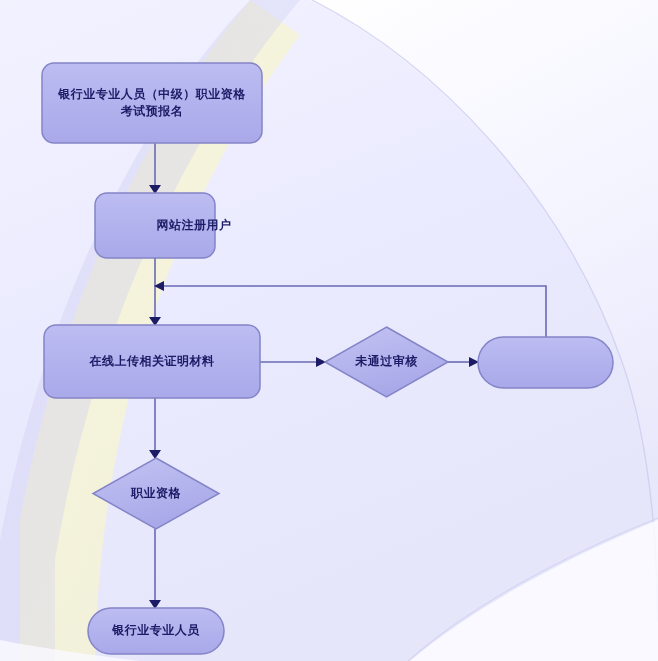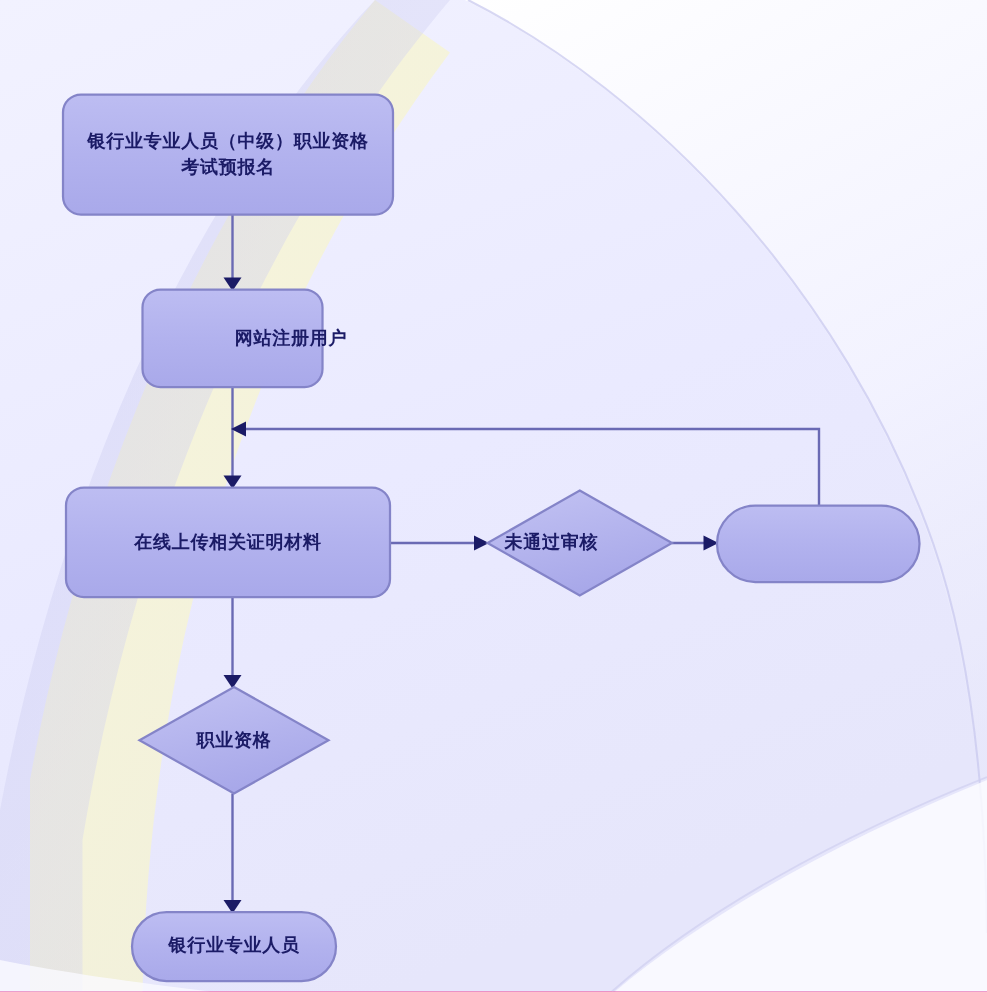--- a/index.html
+++ b/index.html
@@ -11,21 +11,21 @@
     height: 661px;
     overflow: hidden;
     font-family: "Liberation Serif", "DejaVu Serif", serif;
     background: #eeeeff;
   }
   #canvas {
     position: relative;
     width: 658px;
     height: 661px;
     overflow: hidden;
-    background: #ec4899;
+    background: #7dd3fc;
   }
   #bg-art {
     position: absolute;
     left: 0;
     top: 0;
     width: 658px;
     height: 661px;
   }
   #flow-svg {
     position: absolute;
@@ -140,20 +140,20 @@
     <rect x="88" y="608" width="136" height="46" rx="23" ry="23" fill="url(#nodeFill)" stroke="#8484c8" stroke-width="1.5"></rect>
   </svg>
 
   <div class="node-label" style="left:42px; top:63px; width:220px; height:80px;">银行业专业人员（中级）职业资格
 考试预报名</div>
 
   <div class="node-label" style="left:95px; top:193px; width:120px; height:65px;padding-left:39px;">网站注册用户</div>
 
   <div class="node-label" style="left:44px; top:325px; width:216px; height:73px;border-radius:14px;">在线上传相关证明材料</div>
 
-  <div class="node-label" style="left:306px; top:327px; width:123px; height:70px;text-align:right;">未通过审核</div>
+  <div class="node-label" style="left:325px; top:327px; width:123px; height:70px;text-align:right;">未通过审核</div>
 
 
   <div class="node-label" style="left:93px; top:458px; width:126px; height:71px;">职业资格</div>
 
   <div class="node-label" style="left:88px; top:608px; width:136px; height:46px;">银行业专业人员</div>
 
 </div>
 
 </body></html>

